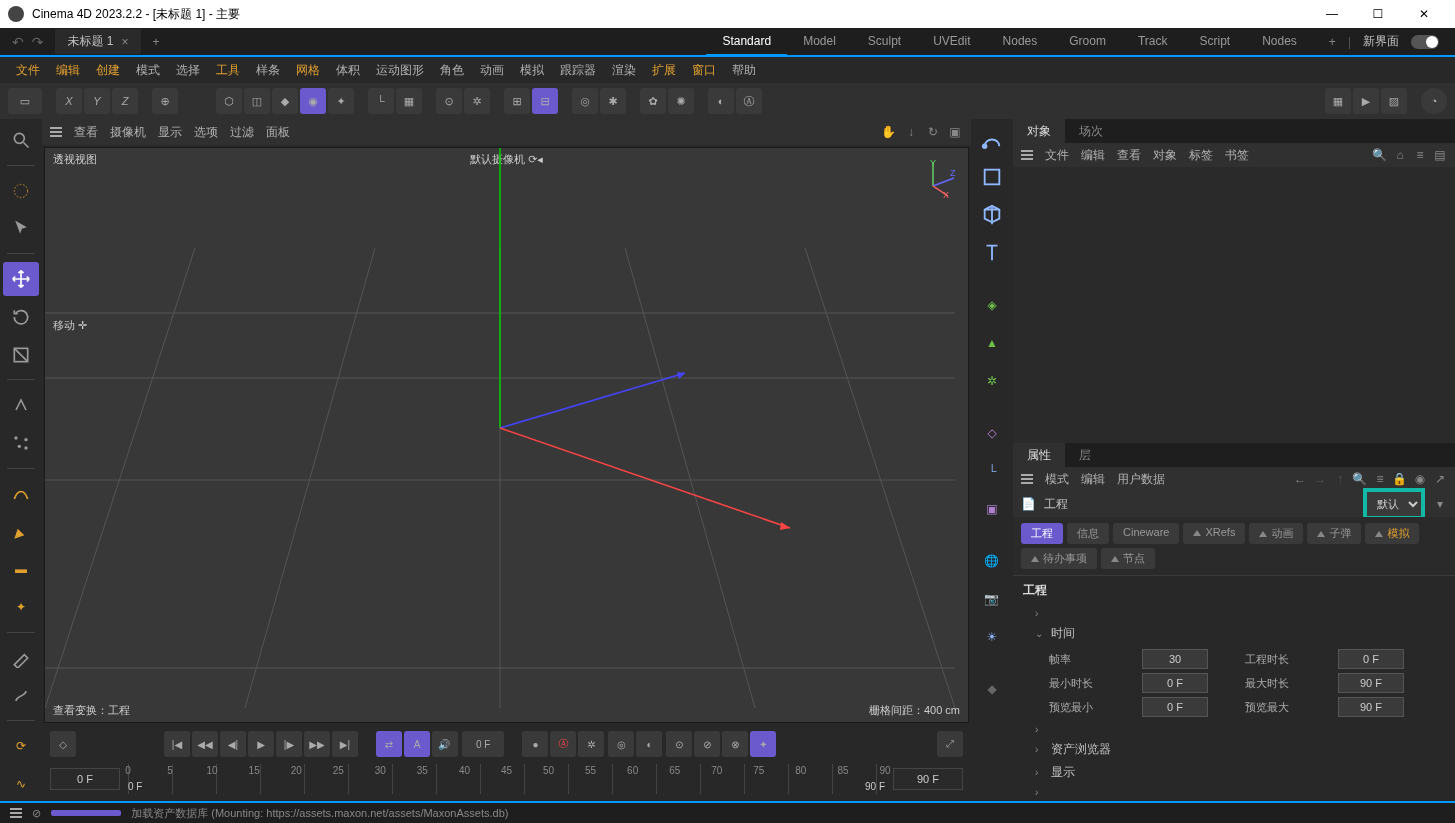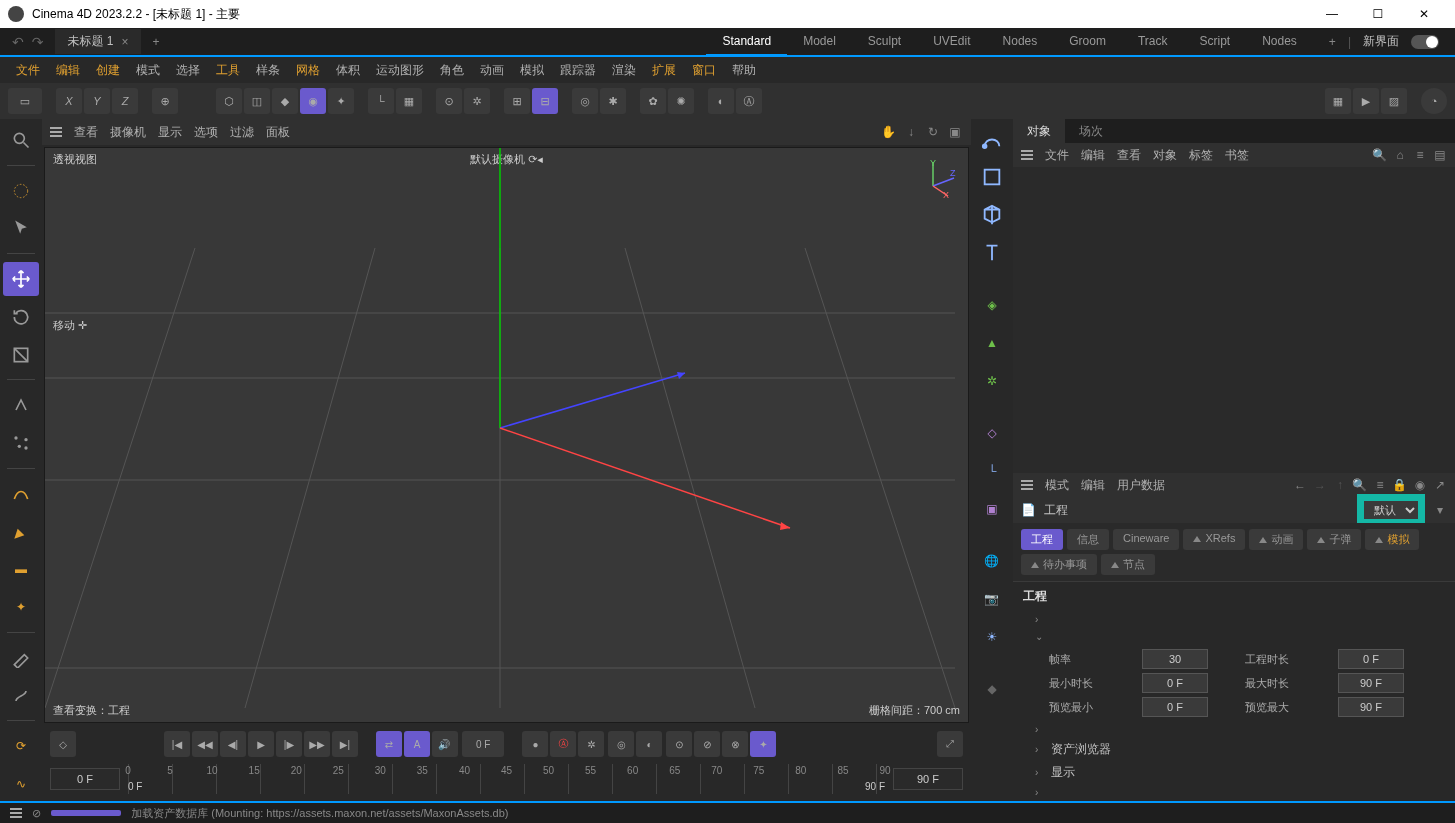--- a/index.html
+++ b/index.html
@@ -86,21 +86,21 @@
 .right-panels { width: 442px; background: #282828; display: flex; flex-direction: column; }
 .panel-tabs { height: 24px; background: #1e1e1e; display: flex; align-items: center; }
 .panel-tab { padding: 4px 14px; cursor: pointer; font-size: 12px; color: #888; }
 .panel-tab.active { background: #303030; color: #ddd; }
 .panel-toolbar { height: 24px; background: #303030; display: flex; align-items: center; padding: 0 8px; gap: 12px; }
 .panel-toolbar .pt-item { cursor: pointer; font-size: 12px; color: #b0b0b0; }
 .panel-toolbar-icons { margin-left: auto; display: flex; gap: 6px; }
 .pt-icon { width: 14px; height: 14px; cursor: pointer; color: #888; display: flex; align-items: center; justify-content: center; }
 .panel-body { flex: 1; background: #2a2a2a; }
 .attr-header { height: 26px; background: #303030; display: flex; align-items: center; padding: 0 8px; gap: 8px; }
-.attr-header select { background: #3a3a3a; border: 7px solid #14b8a6; color: #ccc; font-size: 11px; height: 32px; margin-left: auto; padding: 0 6px;}
+.attr-header select { background: #3a3a3a; border: 4px solid #14b8a6; color: #ccc; font-size: 11px; height: 32px; margin-left: auto; padding: 0 6px;}
 .attr-chips { display: flex; flex-wrap: wrap; gap: 4px; padding: 6px 8px; background: #2a2a2a; }
 .chip { padding: 3px 10px; background: #3a3a3a; border-radius: 3px; font-size: 11px; cursor: pointer; color: #999; }
 .chip.active { background: #6a5acd; color: #fff; }
 .chip.orange { color: #e0a030; }
 .chip .tri { display: inline-block; width: 0; height: 0; border-left: 4px solid transparent; border-right: 4px solid transparent; border-bottom: 6px solid #888; margin-right: 4px; }
 .attr-section-title { padding: 6px 10px; font-weight: bold; font-size: 12px; color: #ddd; border-top: 1px solid #3a3a3a; }
 .attr-row { display: flex; align-items: center; padding: 3px 10px 3px 22px; cursor: pointer; }
 .attr-row .chevron { width: 12px; color: #888; margin-right: 4px; font-size: 10px; }
 .attr-row .label { flex: 1; }
 .attr-fields { padding: 4px 10px 4px 36px; display: grid; grid-template-columns: 60px 70px 60px 70px; gap: 4px 33px; align-items: center; }
@@ -358,21 +358,21 @@
         </g>
 
         <line x1="455" y1="0" x2="455" y2="280" stroke="#0c0" stroke-width="1.5"></line>
         <line x1="455" y1="280" x2="640" y2="225" stroke="#44f" stroke-width="1.5"></line>
         <polygon points="640,225 632,224 634,231" fill="#44f"></polygon>
         <line x1="455" y1="280" x2="745" y2="380" stroke="#f44" stroke-width="1.5"></line>
         <polygon points="745,380 736,374 735,382" fill="#f44"></polygon>
       </svg>
       <div class="viewport-footer">
         <span>查看变换：工程</span>
-        <span>栅格间距：700 cm</span>
+        <span>栅格间距：400 cm</span>
       </div>
     </div>
 
     <div class="timeline">
       <div class="timeline-controls">
         <div class="tc-btn">◇</div>
         <div style="flex:0 0 80px"></div>
         <div class="tc-group">
           <div class="tc-btn">|◀</div>
           <div class="tc-btn">◀◀</div>
@@ -498,20 +498,24 @@
         </div>
       <div class="panel-toolbar-icons">
         <div class="pt-icon">🔍</div>
         <div class="pt-icon">⌂</div>
         <div class="pt-icon">≡</div>
         <div class="pt-icon">▤</div>
       </div>
     </div>
     <div class="panel-body" style="height:260px;"></div>
 
+    <div class="panel-tabs">
+        <div class="panel-tab active">属性</div>
+        <div class="panel-tab">层</div>
+      </div>
     <div class="panel-toolbar">
       <div class="hamburger">
           <span></span>
           <span></span>
           <span></span>
         </div>
       <div style="display:flex;gap:12px;">
           <span class="pt-item">模式</span>
           <span class="pt-item">编辑</span>
           <span class="pt-item">用户数据</span>
@@ -544,20 +548,21 @@
         <div class="chip"><span class="tri"></span>待办事项</div>
         <div class="chip"><span class="tri"></span>节点</div>
       </div>
     <div class="attr-section-title">工程</div>
     <div>
         <div class="attr-row">
           <span class="chevron">›</span>
         </div>
         <div class="attr-row">
           <span class="chevron">⌄</span>
+          <span class="label">时间</span>
         </div>
         <div class="attr-fields">
           <div class="fl">帧率</div>
           <input value="30" style="">
           <div class="fl">工程时长</div>
           <input value="0 F" style="">
           <div class="fl">最小时长</div>
           <input value="0 F" style="">
           <div class="fl">最大时长</div>
           <input value="90 F" style="">

